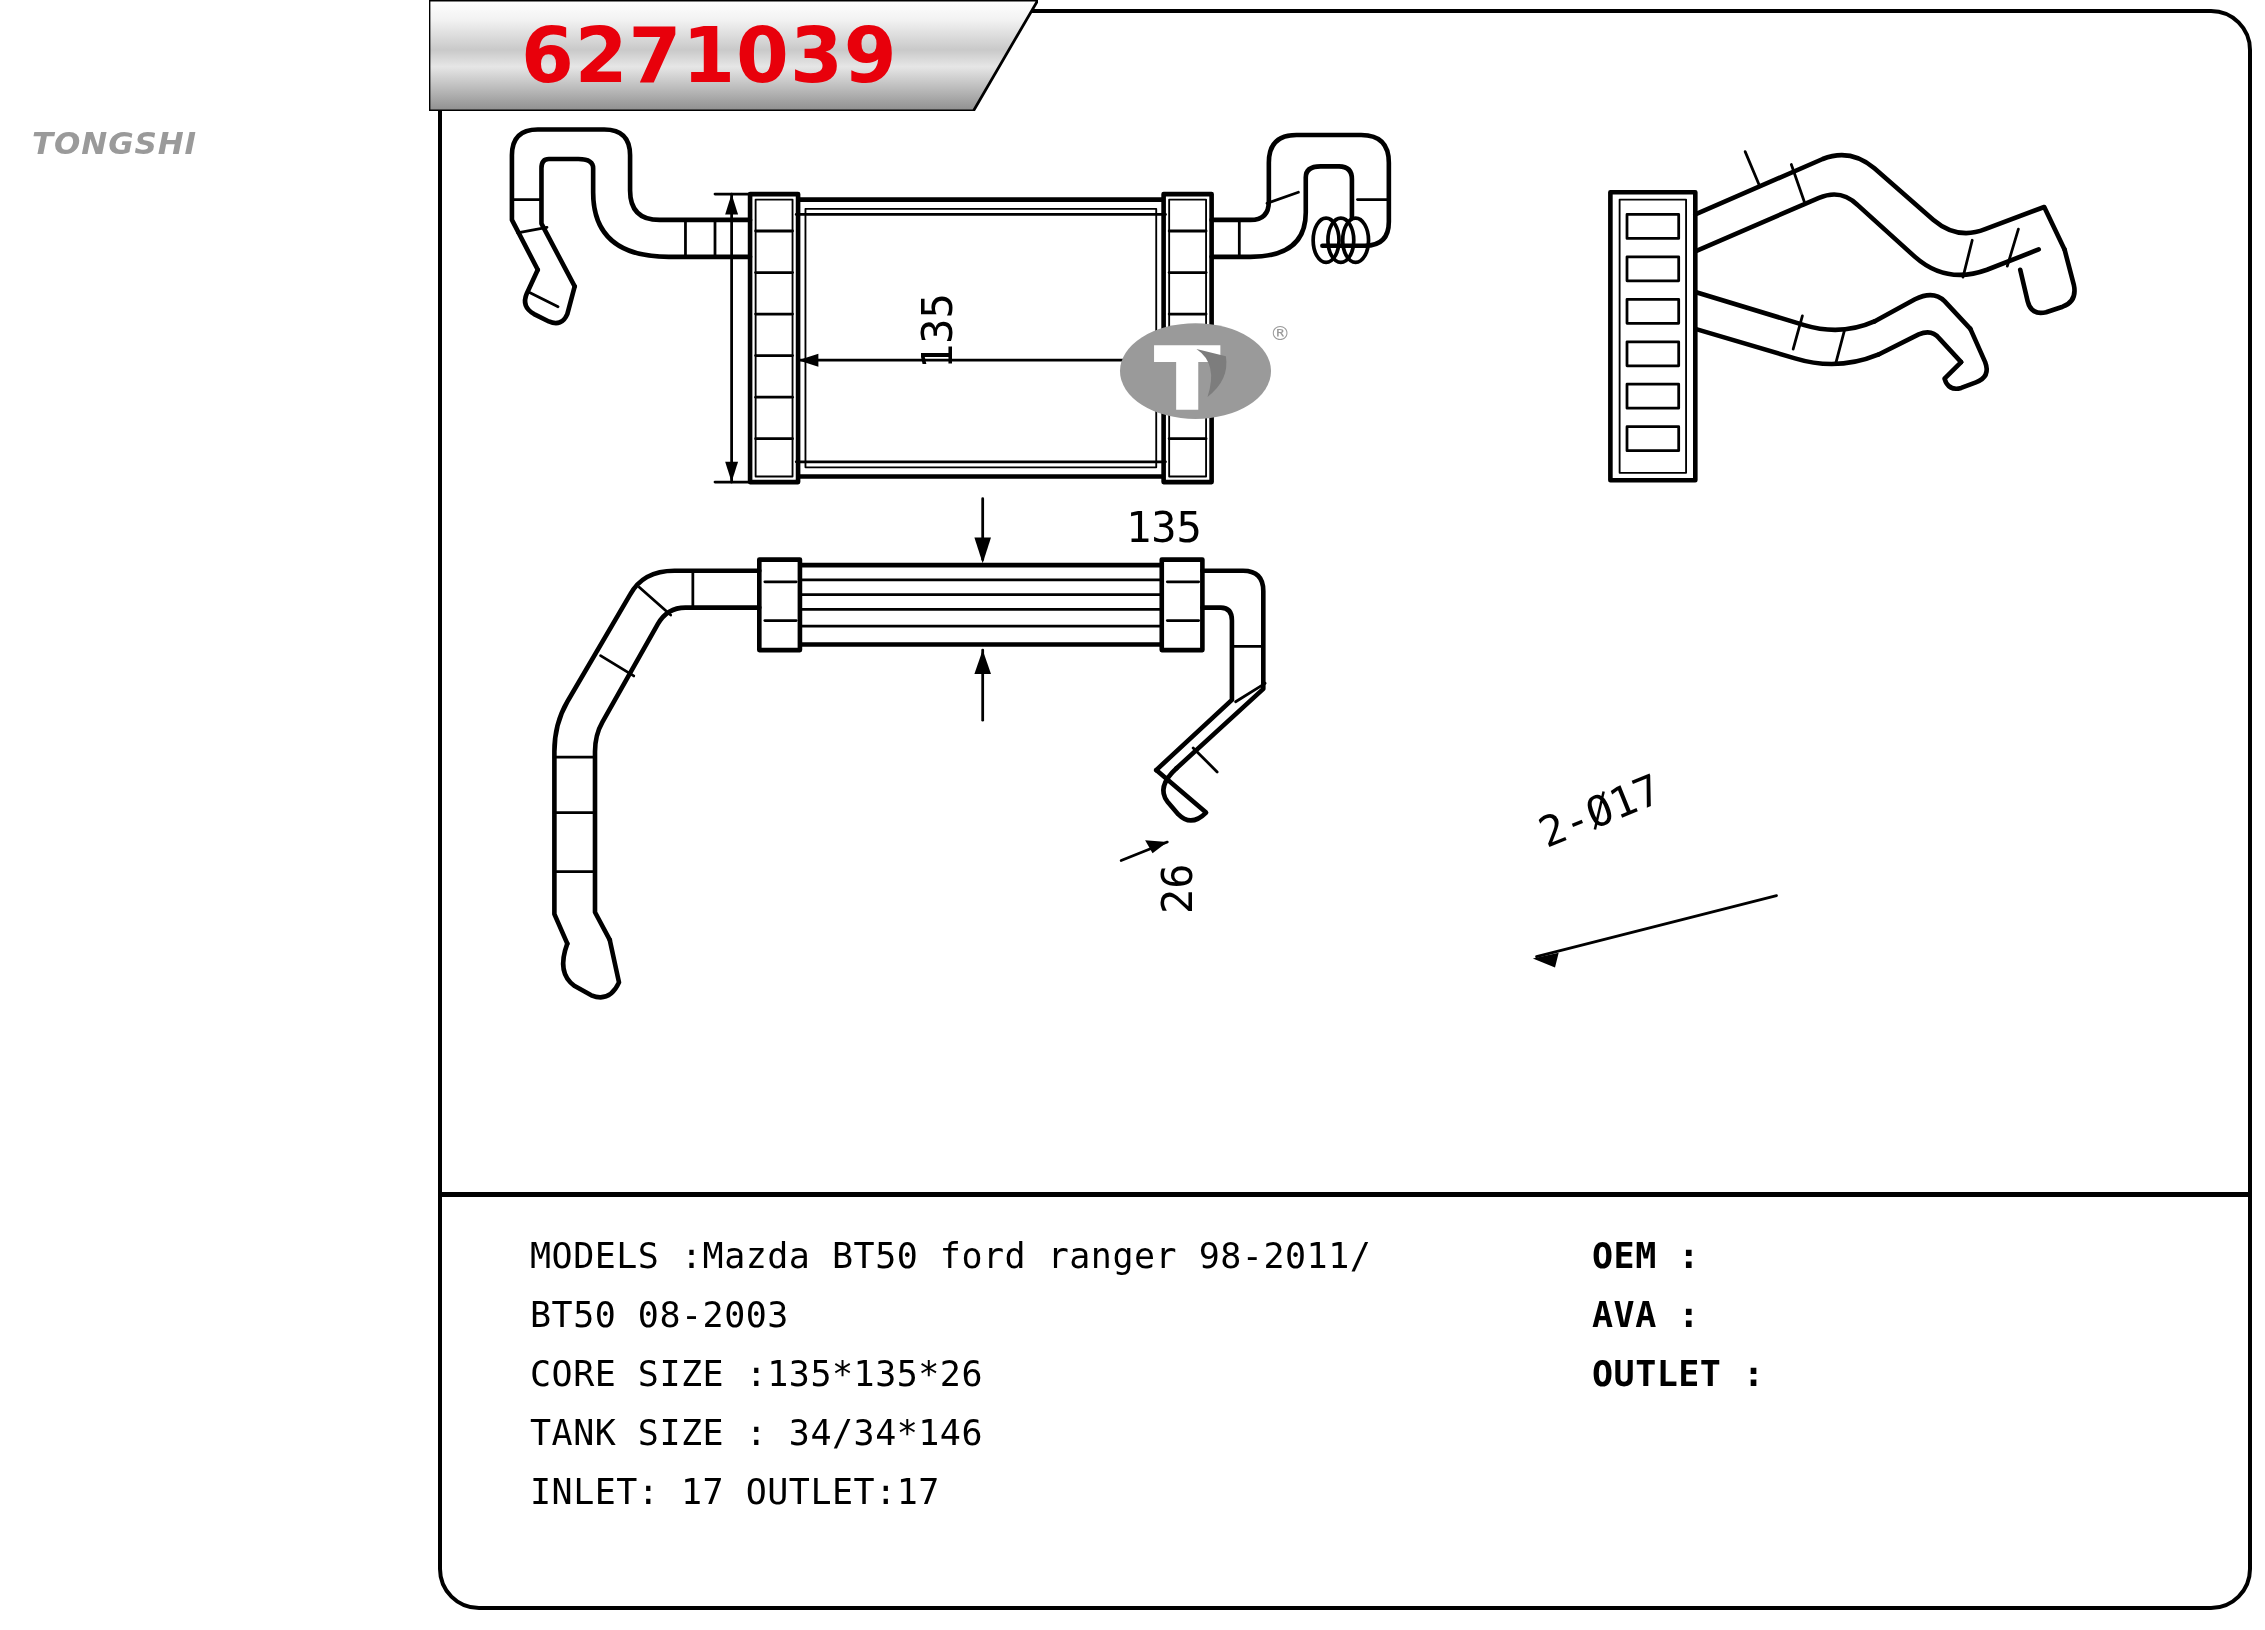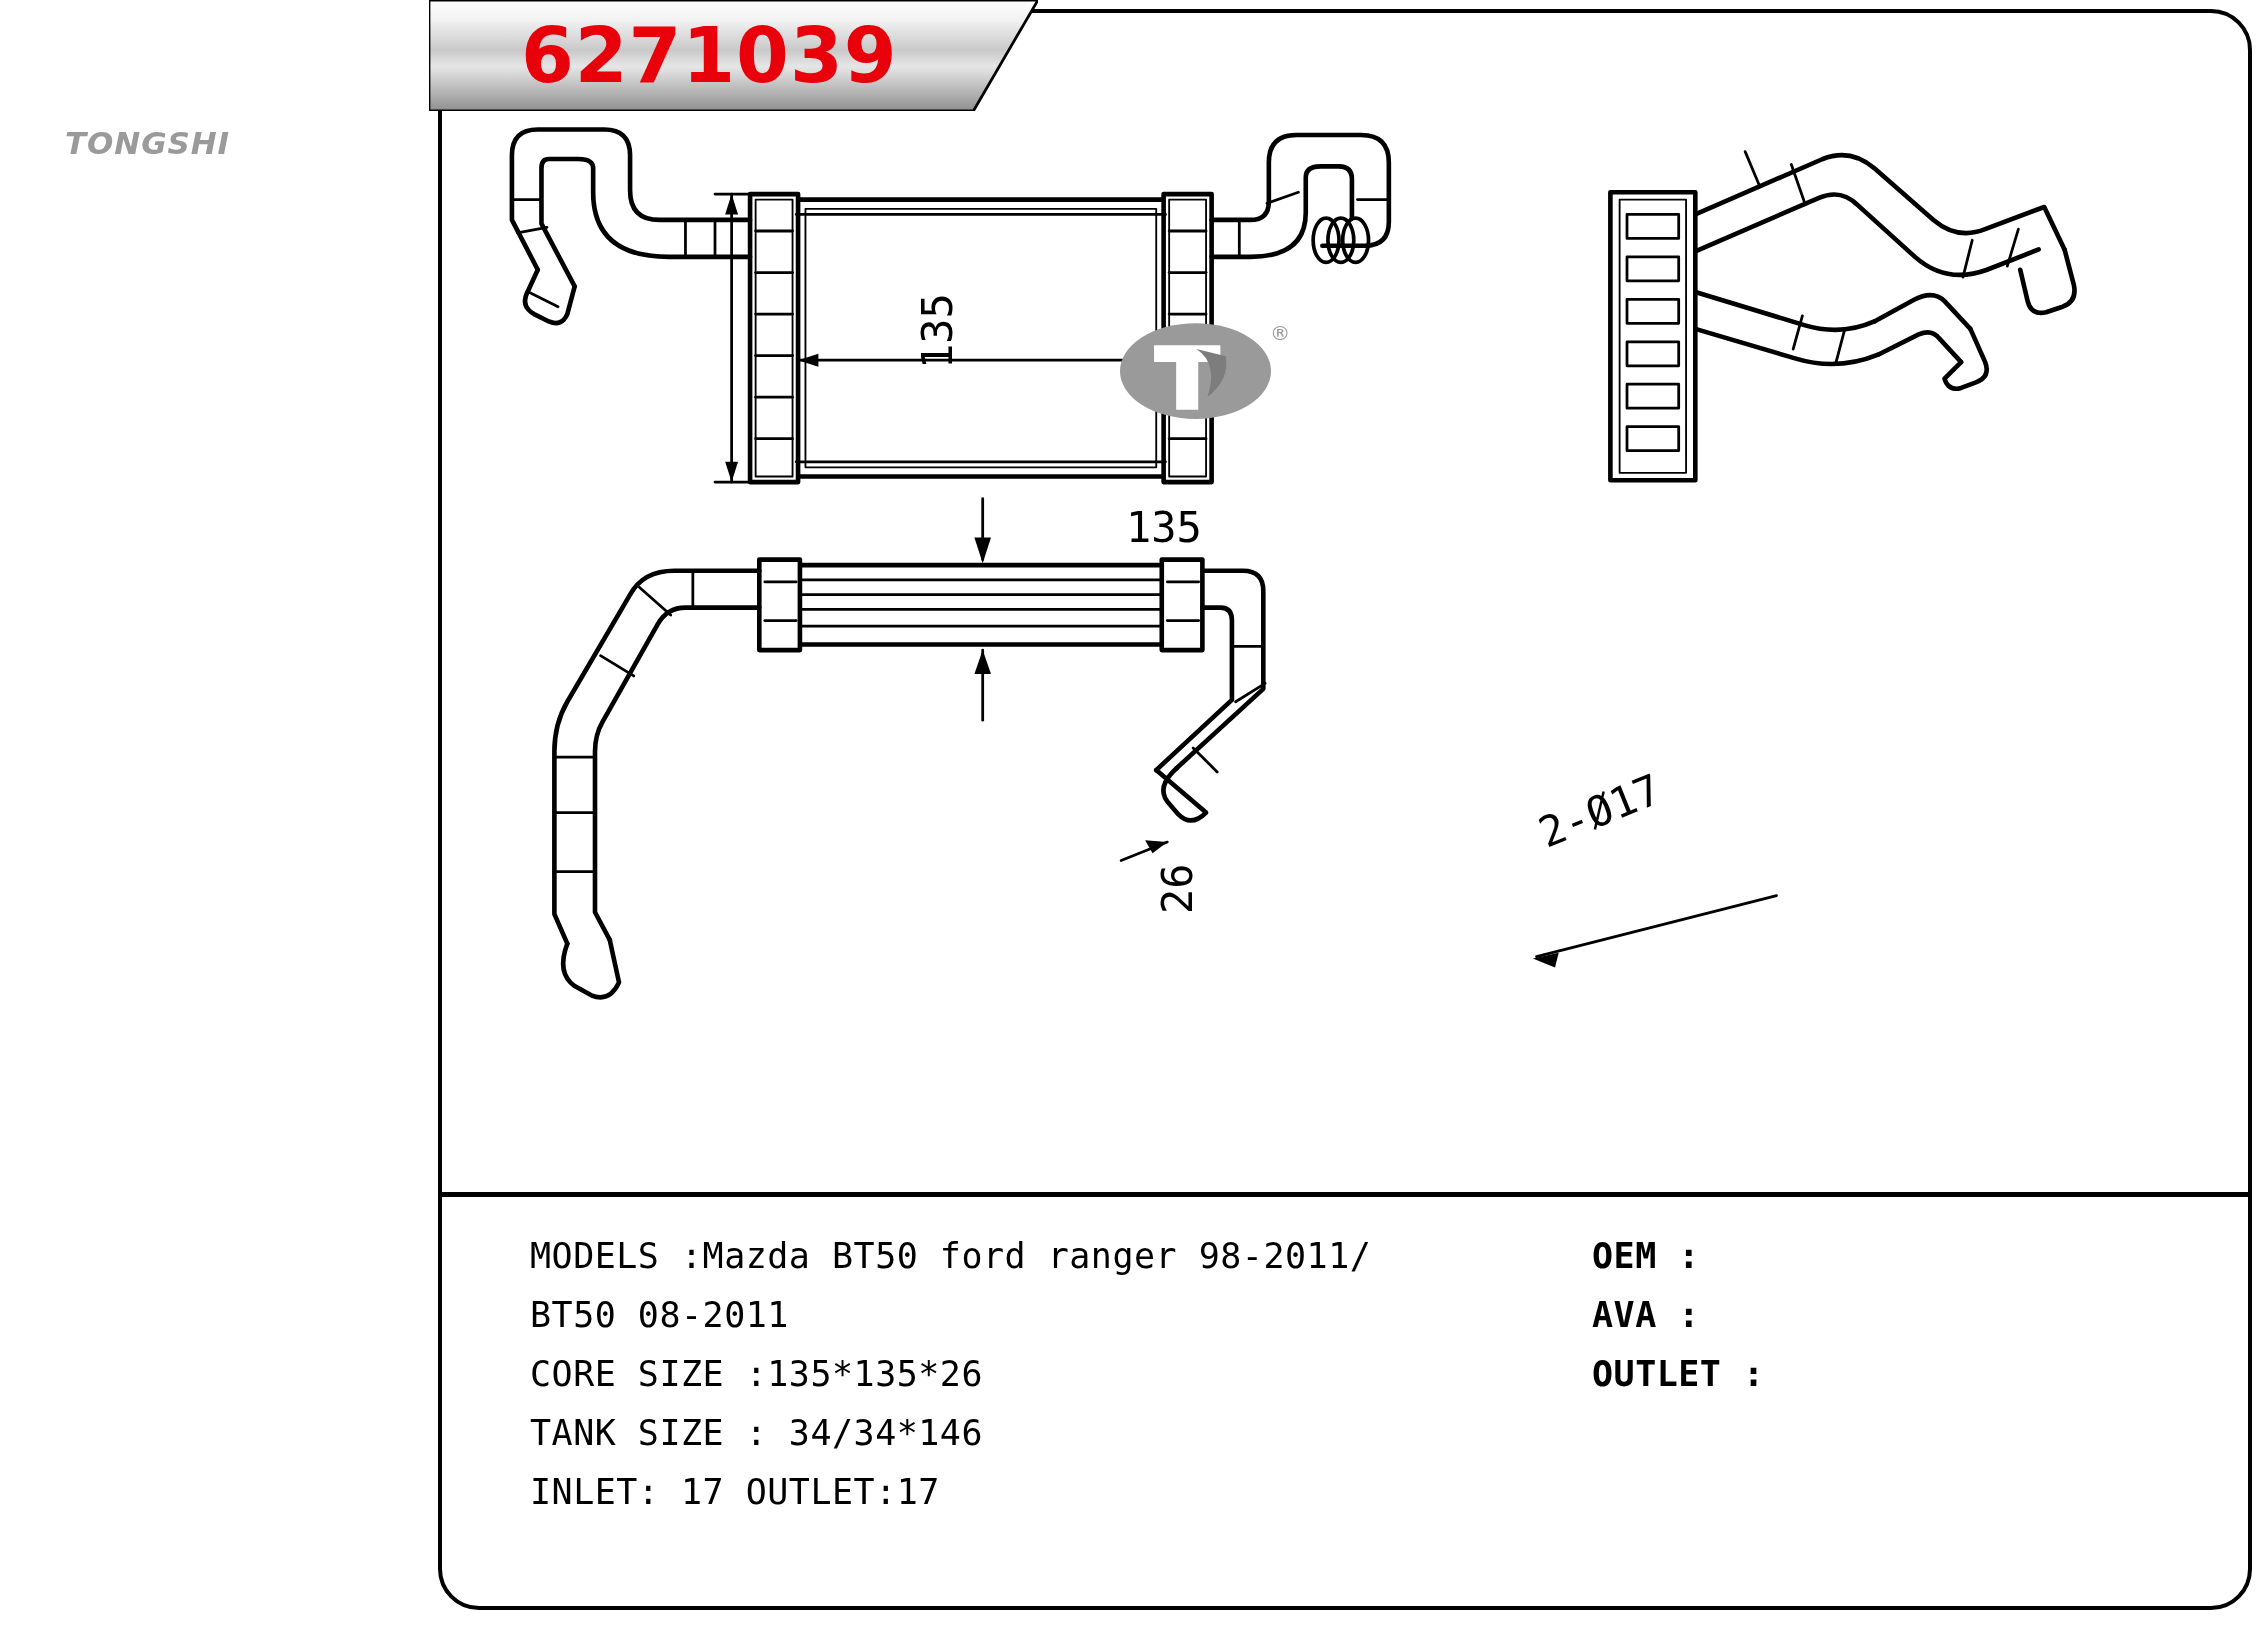--- a/index.html
+++ b/index.html
@@ -96,21 +96,20 @@
     top: 314px;
     width: 231px;
     height: 175px;
     pointer-events: none;
   }
   .logo-text {
     position: absolute;
     left: 0;
     top: 125px;
     width: 231px;
-    text-align: center;
     font-size: 31px;
     font-style: italic;
     font-weight: bold;
     color: #9a9a9a;
     font-family: "DejaVu Sans", sans-serif;
     letter-spacing: 0.9px;
   }
   .dim {
     position: absolute;
     font-size: 42px;
@@ -332,21 +331,21 @@
 
   <div class="dim dim-135-v">135</div>
   <div class="dim dim-135-h">135</div>
   <div class="dim dim-26">26</div>
   <div class="dim dim-dia">2-Ø17</div>
 
   <div class="divider"></div>
 
   <div class="specs">
     <div>MODELS :Mazda BT50 ford ranger 98-2011/</div>
-    <div>BT50 08-2011</div>
+    <div>BT50 08-2003</div>
     <div>CORE SIZE :135*135*26</div>
     <div>TANK SIZE : 34/34*146</div>
     <div>INLET: 17 OUTLET:17</div>
   </div>
 
   <div class="refs">
     <div>OEM :</div>
     <div>AVA :</div>
     <div>OUTLET :</div>
   </div>

